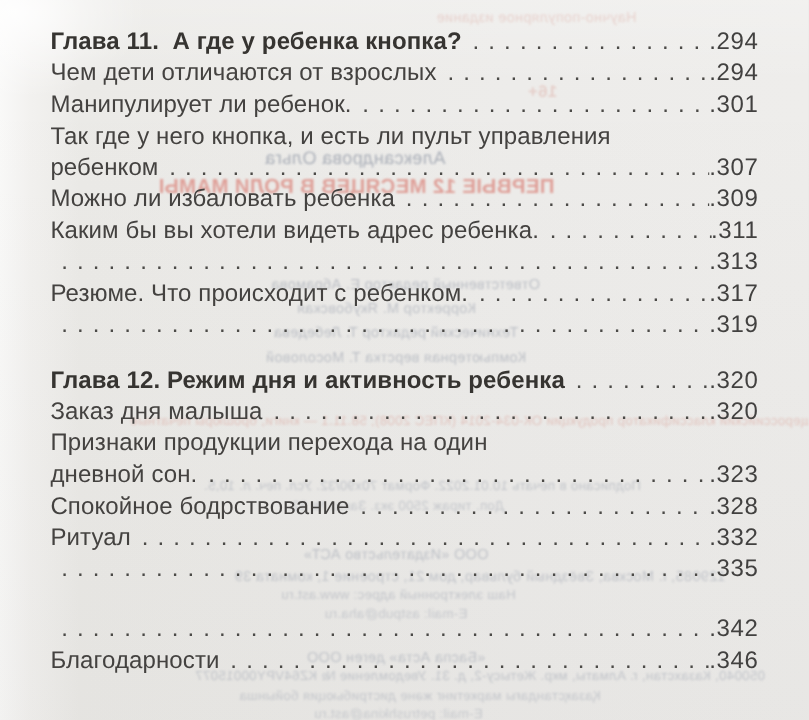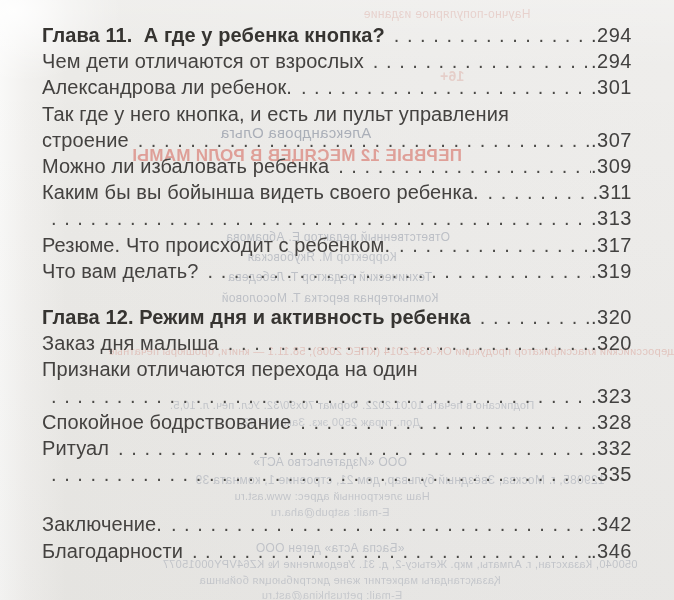--- a/index.html
+++ b/index.html
@@ -74,91 +74,90 @@
         <span class="title">Глава 11.&nbsp; А где у ребенка кнопка?</span>
         <span class="leader">............................................................</span>
         <span class="pagenum">.294</span>
       </div>
       <div class="toc-row">
         <span class="title">Чем дети отличаются от взрослых</span>
         <span class="leader">............................................................</span>
         <span class="pagenum">.294</span>
       </div>
       <div class="toc-row">
-        <span class="title">Александрова ли ребенок.</span>
+        <span class="title">Манипулирует ли ребенок.</span>
         <span class="leader">............................................................</span>
         <span class="pagenum">.301</span>
       </div>
       <div class="toc-row">
         <span class="title">Так где у него кнопка, и есть ли пульт управления</span>
       </div>
       <div class="toc-row">
-        <span class="title">строение</span>
+        <span class="title">ребенком</span>
         <span class="leader">............................................................</span>
         <span class="pagenum">.307</span>
       </div>
       <div class="toc-row">
         <span class="title">Можно ли избаловать ребенка</span>
         <span class="leader">............................................................</span>
         <span class="pagenum">.309</span>
       </div>
       <div class="toc-row">
-        <span class="title">Каким бы вы бойынша видеть своего ребенка.</span>
+        <span class="title">Каким бы вы хотели видеть адрес ребенка.</span>
         <span class="leader">............................................................</span>
         <span class="pagenum">.311</span>
       </div>
       <div class="toc-row">
         <span class="leader">............................................................</span>
         <span class="pagenum">.313</span>
       </div>
       <div class="toc-row">
         <span class="title">Резюме. Что происходит с ребенком.</span>
         <span class="leader">............................................................</span>
         <span class="pagenum">.317</span>
       </div>
       <div class="toc-row">
-        <span class="title">Что вам делать?</span>
         <span class="leader">............................................................</span>
         <span class="pagenum">.319</span>
       </div>
       <div class="spacer" style="height: 20px;"></div>
       <div class="toc-row bold">
         <span class="title">Глава 12. Режим дня и активность ребенка</span>
         <span class="leader">............................................................</span>
         <span class="pagenum">.320</span>
       </div>
       <div class="toc-row">
         <span class="title">Заказ дня малыша</span>
         <span class="leader">............................................................</span>
         <span class="pagenum">.320</span>
       </div>
       <div class="toc-row">
-        <span class="title">Признаки отличаются перехода на один</span>
+        <span class="title">Признаки продукции перехода на один</span>
       </div>
       <div class="toc-row">
+        <span class="title">дневной сон.</span>
         <span class="leader">............................................................</span>
         <span class="pagenum">.323</span>
       </div>
       <div class="toc-row">
         <span class="title">Спокойное бодрствование</span>
         <span class="leader">............................................................</span>
         <span class="pagenum">.328</span>
       </div>
       <div class="toc-row">
         <span class="title">Ритуал</span>
         <span class="leader">............................................................</span>
         <span class="pagenum">.332</span>
       </div>
       <div class="toc-row">
         <span class="leader">............................................................</span>
         <span class="pagenum">.335</span>
       </div>
       <div class="spacer" style="height: 24px;"></div>
       <div class="toc-row">
-        <span class="title">Заключение.</span>
         <span class="leader">............................................................</span>
         <span class="pagenum">.342</span>
       </div>
       <div class="toc-row">
         <span class="title">Благодарности</span>
         <span class="leader">............................................................</span>
         <span class="pagenum">.346</span>
       </div>
     </div>
 </div>

